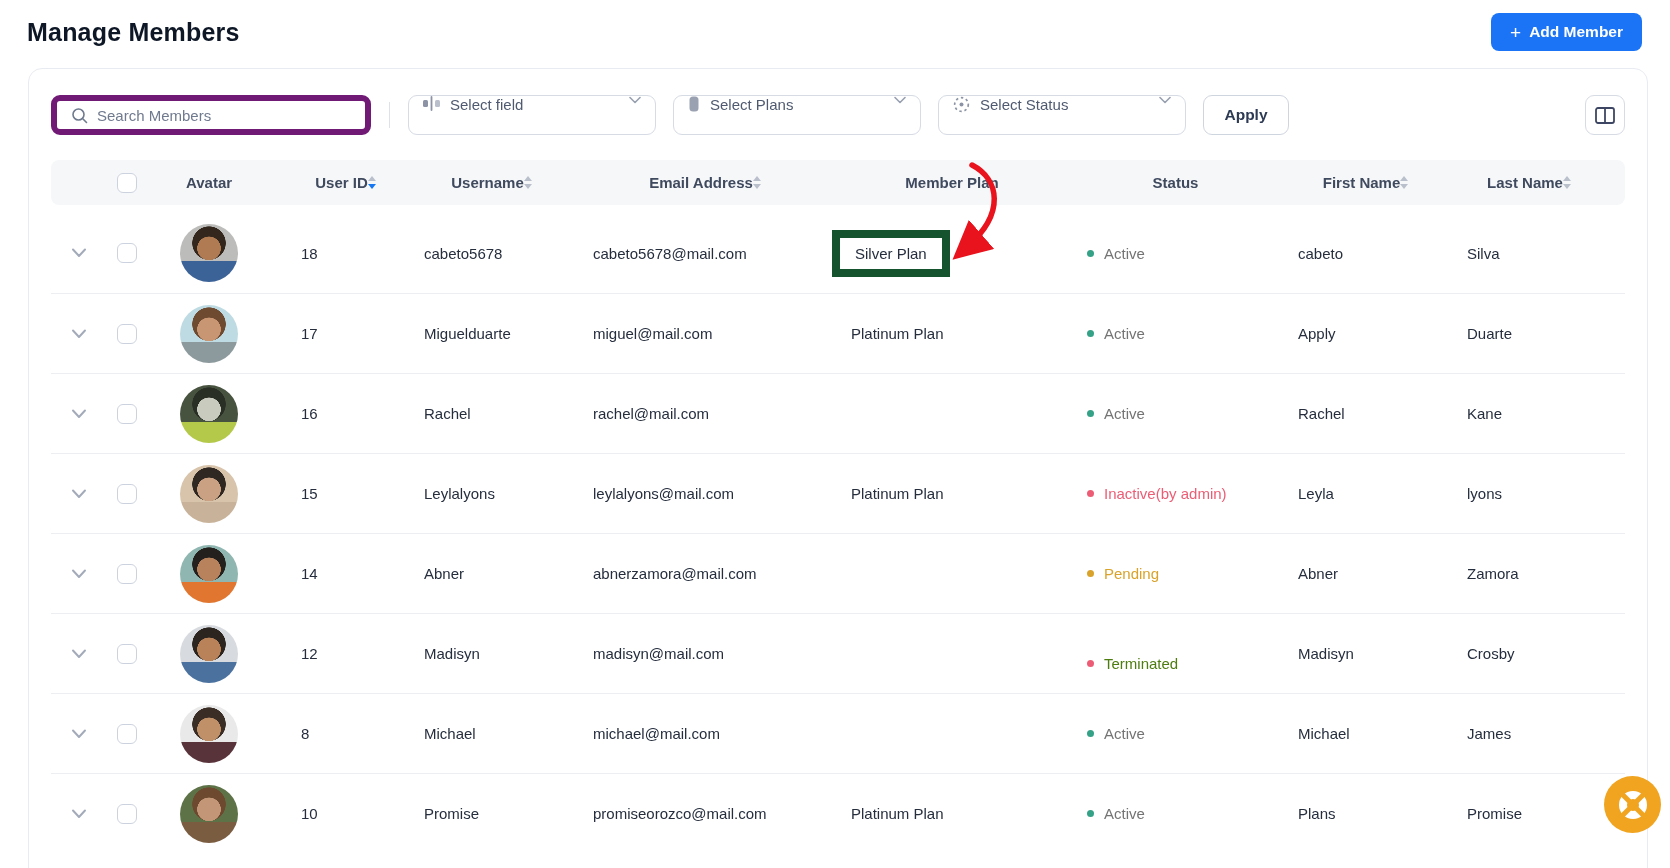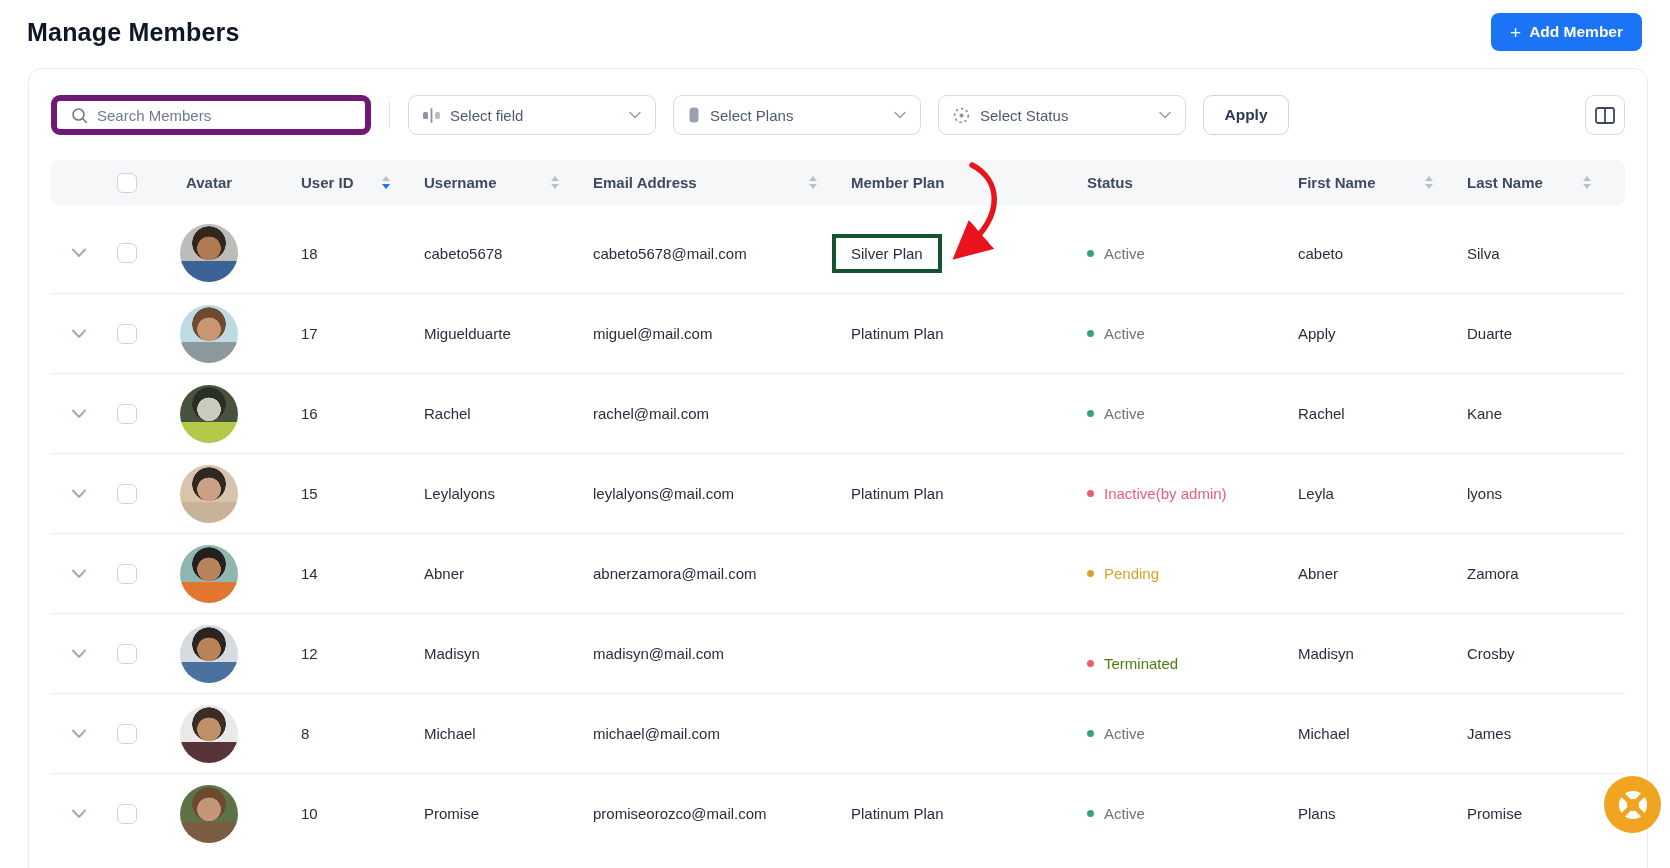--- a/index.html
+++ b/index.html
@@ -21,37 +21,37 @@
           padding:26px 22px 0 22px; }
 
   
   .filters { display:flex; align-items:center; }
   .search-box { display:flex; align-items:center; gap:9px; width:320px; height:40px;
                 border:6px solid #701a75; border-radius:9px; padding:0 14px; background:#fff; }
   .search-box input { border:none; outline:none; flex:1; font-size:15px; font-family:inherit;
                       color:#3c4558; background:transparent; }
   .search-box input::placeholder { color:#707a8f; }
   .vdiv { width:1px; height:26px; background:#dde1e8; margin:0 18px; }
-  .select { display:flex; align-items:center; gap:10px; width:248px; height:40px;
+  .select { display:flex; gap:10px; width:248px; height:40px;
             border:1px solid #d6dbe4; border-radius:9px; padding:0 14px; margin-right:17px;
             background:#fff; cursor:pointer; }
   .select .lbl { flex:1; font-size:15px; color:#4f5a70; }
   .btn-apply { width:86px; height:40px; border:1px solid #cfd5df; border-radius:9px;
                background:#fff; font-size:15.5px; font-weight:600; color:#2d3a53;
                font-family:inherit; cursor:pointer; }
   .spacer { flex:1; }
   .btn-cols { width:40px; height:40px; border:1px solid #d6dbe4; border-radius:9px;
               background:#fff; display:flex; align-items:center; justify-content:center; cursor:pointer; }
 
   
   .thead, .trow { display:grid;
      grid-template-columns:56px 40px 124px 153px 169px 258px 236px 211px 169px 1fr;
      align-items:center; }
   .thead { margin-top:25px; height:45px; background:#f6f7f9; border-radius:8px; }
-  .thead .hcell { display:flex; align-items:center; justify-content:space-between;
+  .thead .hcell { display:flex; align-items:center; justify-content:center;
                   padding-right:34px; font-size:15px; font-weight:600; color:#3f4a5f; }
   .thead .center, .trow .center { justify-self:center; }
   .col-avatar { justify-self:center; font-size:15px; font-weight:600; color:#3f4a5f; }
   .pad-id { padding-left:30px; }
 
   .sort { display:inline-flex; flex-direction:column; gap:3px; cursor:pointer; }
   .sort i { display:block; width:0; height:0; border-left:4px solid transparent;
             border-right:4px solid transparent; }
   .sort .up   { border-bottom:5px solid #b9c0cc; }
   .sort .down { border-top:5px solid #b9c0cc; }
@@ -68,21 +68,21 @@
 
   .avatar { width:58px; height:58px; border-radius:50%; }
 
   .status-cell { display:flex; align-items:center; gap:10px; font-size:15px; }
   .status-cell .dot { width:7px; height:7px; border-radius:50%; }
   .st-active     { color:#737373; }  .st-active .dot     { background:#35a287; }
   .st-inactive   { color:#ec5d75; }  .st-inactive .dot   { background:#ec5d75; }
   .st-pending    { color:#d9a32b; }  .st-pending .dot    { background:#d9a32b; }
   .st-terminated { color:#4d7c0f;margin-top:20px; }  .st-terminated .dot { background:#ec5d75; }
 
-  .plan-value.annotated { display:inline-block; border:4px solid #14532d;
+  .plan-value.annotated { display:inline-block; border:8px solid #14532d;
                           padding:7px 15px; margin-left:-19px; }
 
   .annotation-arrow { position:absolute; left:880px; top:80px; pointer-events:none; }
 
   
   .fab { position:fixed; left:1604px; top:776px; width:57px; height:57px; border:none;
          border-radius:50%; background:#f0a41f; display:flex; align-items:center;
          justify-content:center; cursor:pointer; }
 </style>
 </head>

